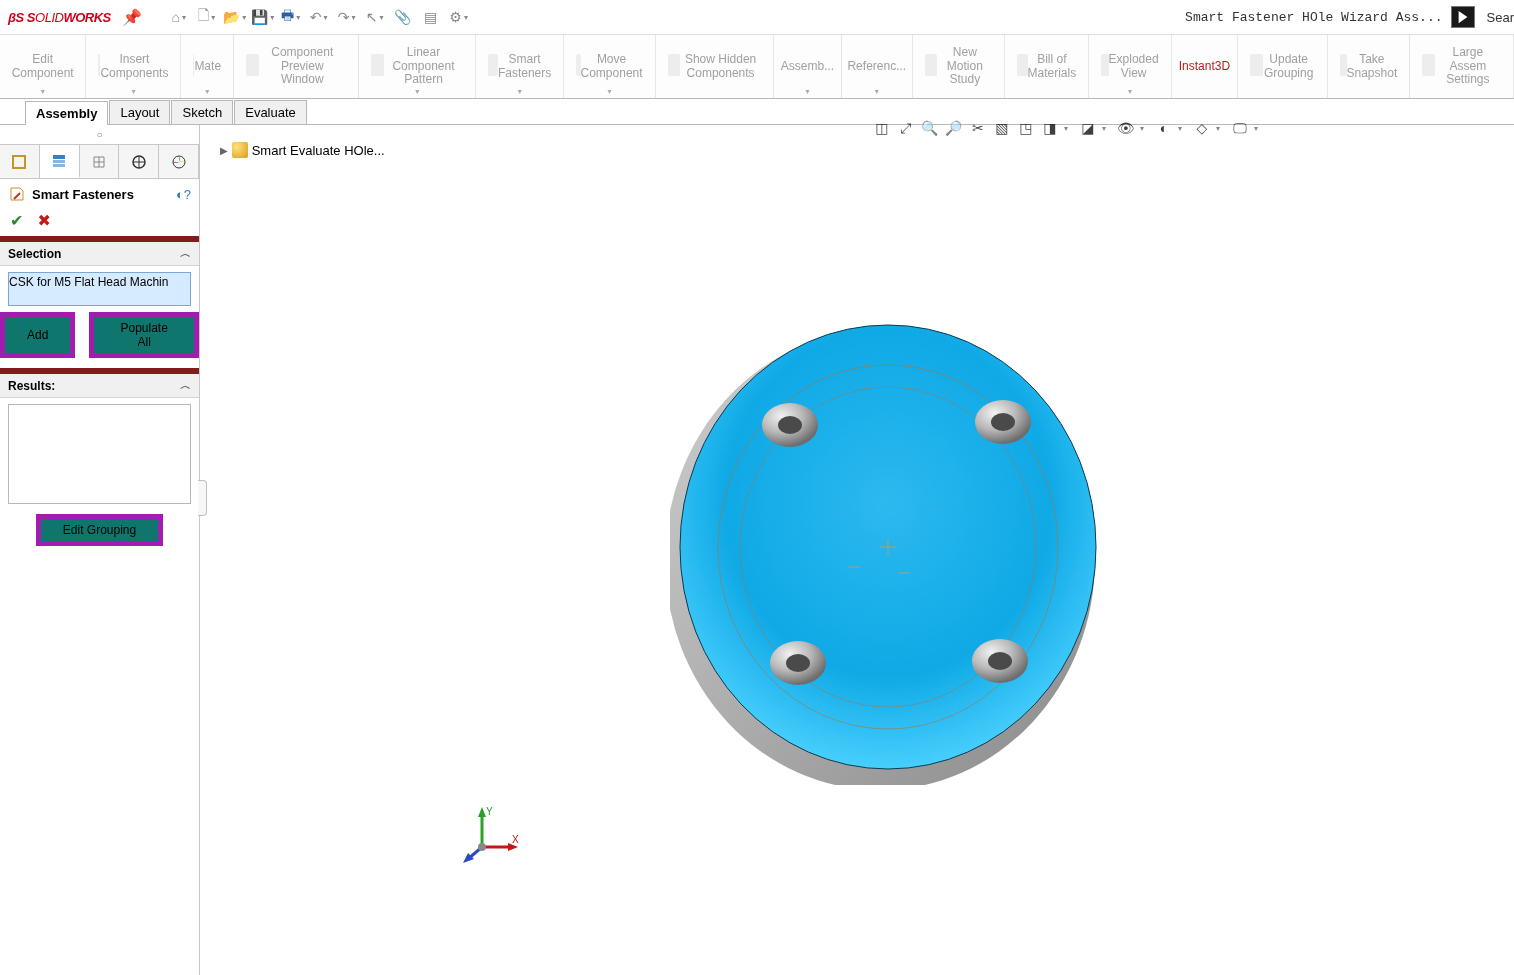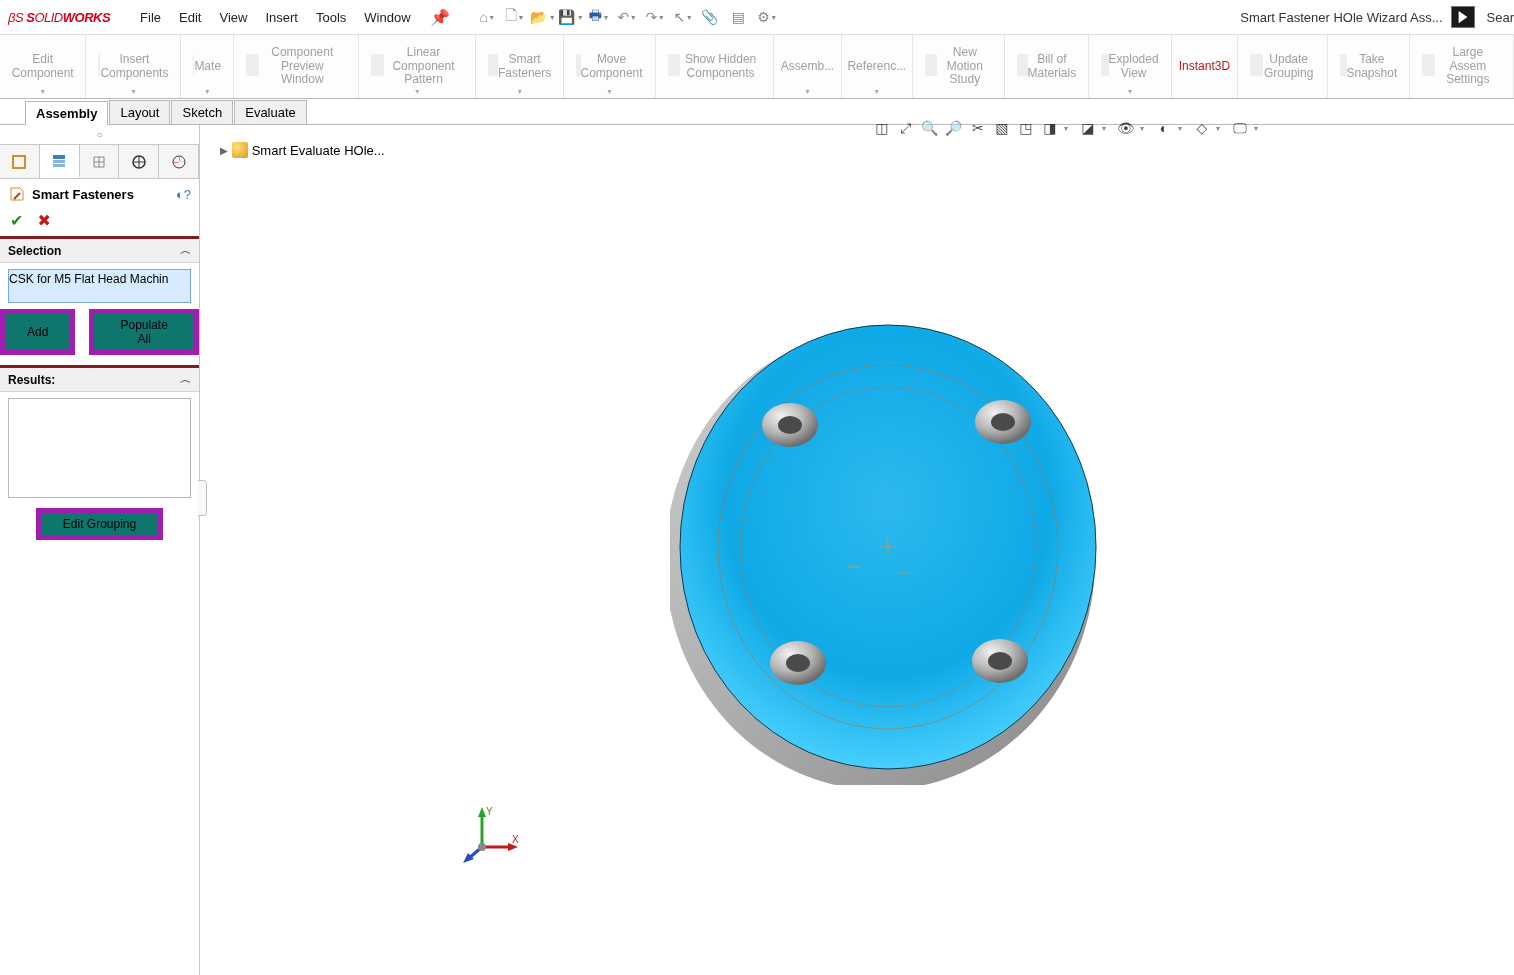--- a/index.html
+++ b/index.html
@@ -9,21 +9,21 @@
 .topbar { height: 34px; display: flex; align-items: center; padding-left: 8px; gap: 4px; }
 .logo { font-weight: bold; font-style: italic; font-size: 13px; color: #d0021b; letter-spacing: -0.5px; }
 .logo .thin { font-weight: 400; }
 .menu { display: flex; gap: 2px; margin-left: 18px; }
 .menu-item { font-size: 13px; color: #222; padding: 4px 8px; cursor: pointer; }
 .pin-icon { margin-left: 2px; padding: 3px 6px; color: #666; }
 .quick-icons { display: flex; align-items: center; margin-left: 12px; gap: 0; }
 .qicon { width: 28px; height: 22px; display: inline-flex; align-items: center; justify-content: center; color: #888; font-size: 14px; cursor: pointer; position: relative; }
 .qicon .drop { font-size: 8px; margin-left: 2px; color: #888; }
 .title-area { margin-left: auto; display: flex; align-items: center; gap: 8px; padding-right: 0; }
-.doc-title { font-size: 13px; color: #333; white-space: nowrap; }
+.doc-title { font-size: 13px; color: #333; white-space: nowrap; font-family: Liberation Mono, monospace; }
 .search-box { display: flex; align-items: center; border: 1px solid #777; background: #1a1a1a; width: 24px; height: 22px; justify-content: center; }
 .search-box svg { fill: #fff; }
 .search-lbl { font-size: 13px; color: #333; margin-left: 4px; }
 
 
 .ribbon { height: 65px; border-top: 1px solid #e0e0e0; border-bottom: 1px solid #b8b8b8; display: flex; background: #fdfdfd; }
 .rbtn { display: flex; flex-direction: row; align-items: center; justify-content: center; padding: 4px 12px; border-right: 1px solid #e6e6e6; color: #a0a0a0; font-size: 12px; text-align: center; line-height: 1.15; cursor: pointer; position: relative; min-width: 50px; }
 .rbtn.active { color: #b91c1c; }
 .ricon { width: 22px; height: 22px; background: #ddd; margin-bottom: 3px; border-radius: 2px; opacity: 0.5; }
 .rbtn.active .ricon { opacity: 1; background: #e8a030; }
@@ -51,46 +51,38 @@
 .lp-tabs { height: 34px; display: flex; border-bottom: 1px solid #c8c8c8; }
 .lp-tab { flex: 1; border-right: 1px solid #c8c8c8; display: flex; align-items: center; justify-content: center; cursor: pointer; }
 .lp-tab.sel { background: #fff; border-bottom: 2px solid #fff; }
 .lp-tab:not(.sel) { background: #f5f5f5; }
 .lp-header { display: flex; align-items: center; padding: 6px 8px; gap: 6px; }
 .lp-header .t { font-weight: bold; font-size: 13px; }
 .help-ico { margin-left: auto; color: #3a7bbf; font-size: 13px; cursor: pointer; }
 .okcancel { display: flex; gap: 14px; padding: 2px 10px 6px; }
 .ok { color: #2a8a2a; font-size: 16px; cursor: pointer; }
 .no { color: #c31818; font-size: 16px; cursor: pointer; }
-.section-hdr { background: #f0f0f0; border-top: 3px solid #7f1d1d; border-bottom: 1px solid #d4d4d4; padding: 4px 8px; font-size: 12px; font-weight: bold; display: flex; align-items: center; }
+.section-hdr { background: #f0f0f0; border-top: 6px solid #7f1d1d; border-bottom: 1px solid #d4d4d4; padding: 4px 8px; font-size: 12px; font-weight: bold; display: flex; align-items: center; }
 .section-hdr .chev { margin-left: auto; font-size: 11px; color: #666; }
 .sel-box { margin: 6px 8px; height: 34px; border: 1px solid #7aa7d6; background: #d6ebff; font-size: 12px; padding: 2px 0; overflow: hidden; white-space: nowrap; }
 .btnrow { display: flex; gap: 14px; justify-content: center; margin: 6px 0 10px; }
 .btn { border: 5px solid #a21caf; background: #0f766e; font-size: 12px; padding: 4px 22px; cursor: pointer; }
 .results-box { margin: 6px 8px; height: 100px; border: 1px solid #b8b8b8; background: #fff; }
 .eg-wrap { text-align: center; margin-top: 10px; }
 
 
 .viewport { position: absolute; top: 125px; left: 200px; right: 0; bottom: 0; overflow: hidden; }
 .flange { position: absolute; left: 470px; top: 190px; width: 430px; height: 470px; }
 .triad { position: absolute; left: 260px; bottom: 110px; }
 </style>
 </head>
 <body>
 
 <div class="topbar">
-  <span class="logo"><span style="font-weight:normal">βS</span> S<span class="thin">OLID</span>WORKS</span>
-  <div class="menu">
-    <div class="menu-item">File</div>
-    <div class="menu-item">Edit</div>
-    <div class="menu-item">View</div>
-    <div class="menu-item">Insert</div>
-    <div class="menu-item">Tools</div>
-    <div class="menu-item">Window</div>
-  </div>
+  <span class="logo"><span style="font-weight:bold">βS</span> S<span class="thin">OLID</span>WORKS</span>
   <span class="pin-icon">📌</span>
 
   <div class="quick-icons">
     <span class="qicon">⌂<span class="drop">▾</span></span>
     <span class="qicon">🗋<span class="drop">▾</span></span>
     <span class="qicon">📂<span class="drop">▾</span></span>
     <span class="qicon">💾<span class="drop">▾</span></span>
     <span class="qicon" style="color:#2a5fa5">🖶<span class="drop">▾</span></span>
     <span class="qicon">↶<span class="drop">▾</span></span>
     <span class="qicon">↷<span class="drop">▾</span></span>

